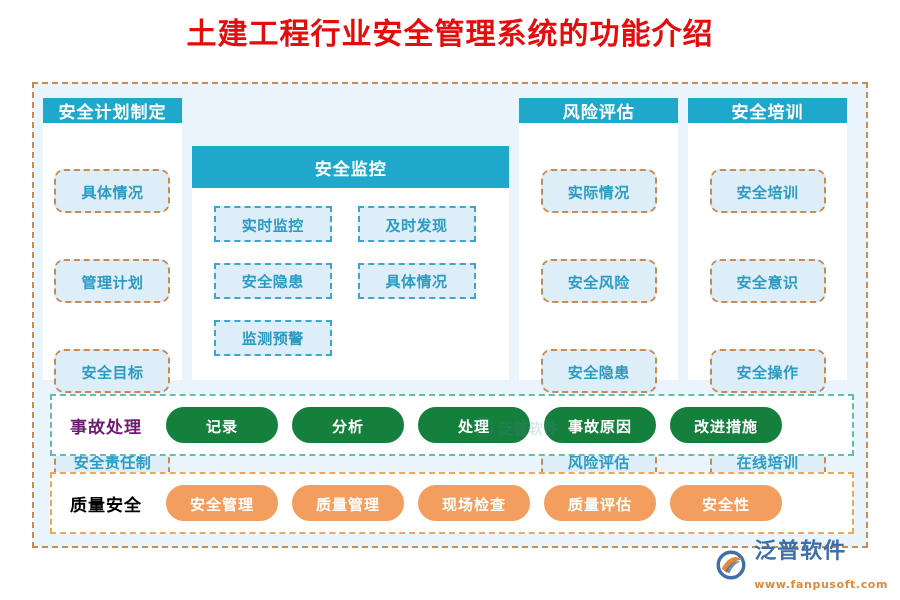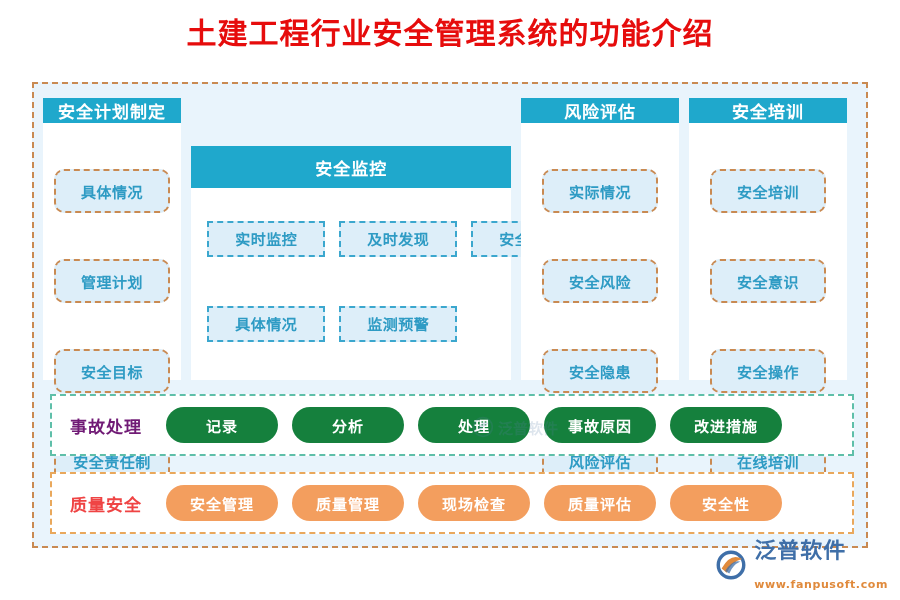--- a/index.html
+++ b/index.html
@@ -86,21 +86,21 @@
     display: flex;
     flex-direction: column;
     align-items: center;
   }
   .col-body.single {
     justify-content: flex-start;
     gap: 14px;
   }
   .col-body.grid2 {
     display: grid;
-    grid-template-columns: 1fr 1fr 1fr;
+    grid-template-columns: 1fr 1fr;
     grid-auto-rows: 1fr;
     column-gap: 14px;
     row-gap: 0px;
     align-items: center;
     justify-items: center;
     padding: 8px 28px 14px 16px;
   }
 
   
   .chip {
@@ -153,21 +153,21 @@
 
   .row-label {
     font-size: 17px;
     font-weight: bold;
     letter-spacing: 1px;
     white-space: nowrap;
     width: 82px;
     flex: 0 0 auto;
   }
   .row-label.green  { color: #701a75; }
-  .row-label.orange { color: #ef4444; }
+  .row-label.orange { color: #000000; }
 
   .pill {
     height: 36px;
     min-width: 112px;
     padding: 0 14px;
     border-radius: 18px;
     color: #ffffff;
     font-size: 15px;
     font-weight: bold;
     display: flex;

